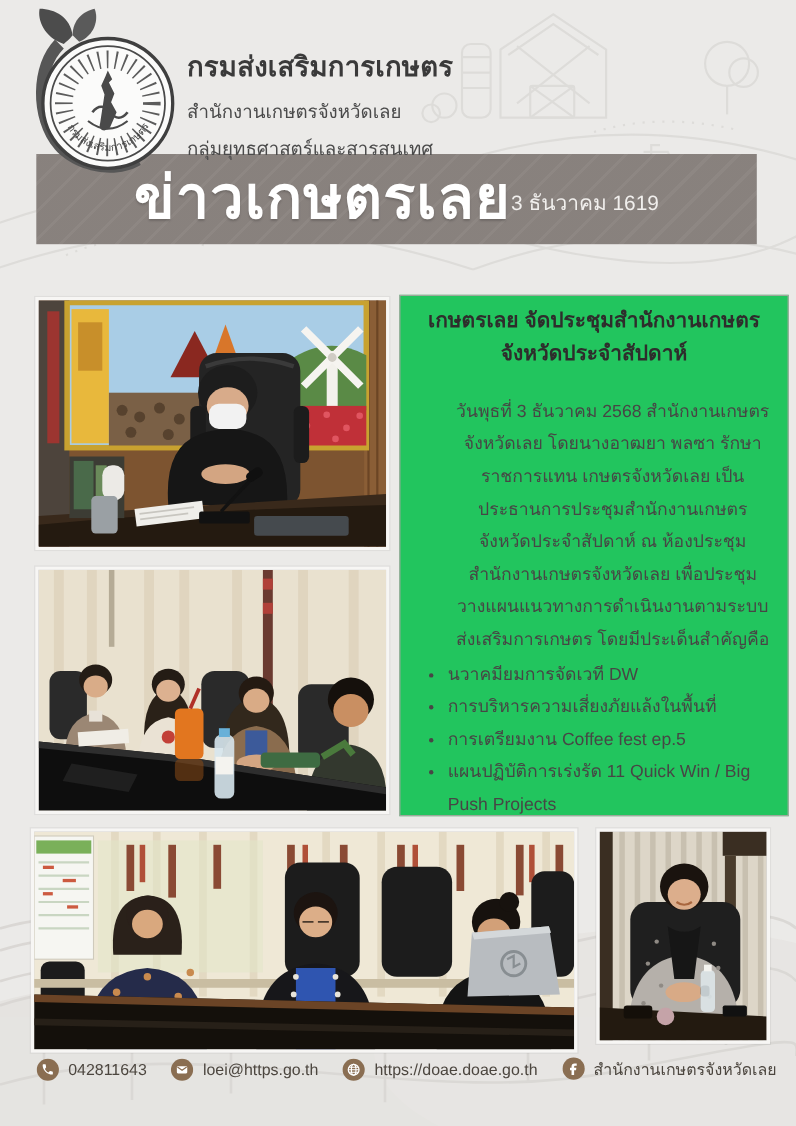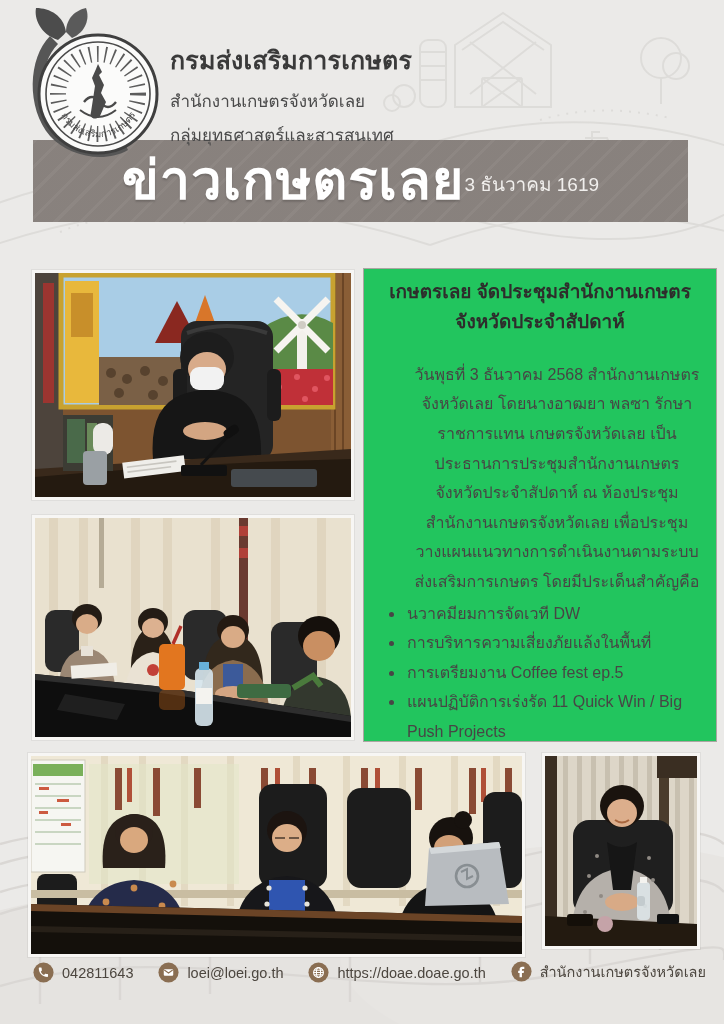--- a/index.html
+++ b/index.html
@@ -437,21 +437,21 @@
         <path fill="#fff" d="M8.9 11.1c.8 1.6 2.1 2.9 3.7 3.7l1.3-1.3c.2-.2.4-.2.6-.1.7.2 1.4.3 2.1.3.3 0 .6.3.6.6v2.1c0 .3-.3.6-.6.6-5.5 0-10-4.5-10-10 0-.3.3-.6.6-.6h2.1c.3 0 .6.3.6.6 0 .7.1 1.4.3 2.1.1.2 0 .4-.1.6l-1.2 1.4z"></path>
       </svg>
       <span>042811643</span>
     </div>
     <div class="contact">
       <svg viewBox="0 0 24 24">
         <circle cx="12" cy="12" r="11.5" fill="#8a6e52"></circle>
         <rect x="6.6" y="8.4" width="10.8" height="7.4" rx="1.2" fill="#fff"></rect>
         <path d="M7.2 9.2 L12 12.6 L16.8 9.2" stroke="#8a6e52" stroke-width="1.2" fill="none"></path>
       </svg>
-      <span>loei@loei.go.th</span>
+      <span>loei@https.go.th</span>
     </div>
     <div class="contact">
       <svg viewBox="0 0 24 24">
         <circle cx="12" cy="12" r="11.5" fill="#8a6e52"></circle>
         <circle cx="12" cy="12" r="5.6" fill="none" stroke="#fff" stroke-width="1.3"></circle>
         <ellipse cx="12" cy="12" rx="2.4" ry="5.6" fill="none" stroke="#fff" stroke-width="1.2"></ellipse>
         <path d="M6.4 12 h11.2 M7.2 9.4 h9.6 M7.2 14.6 h9.6" stroke="#fff" stroke-width="1.1"></path>
       </svg>
       <span>https://doae.doae.go.th</span>
     </div>

